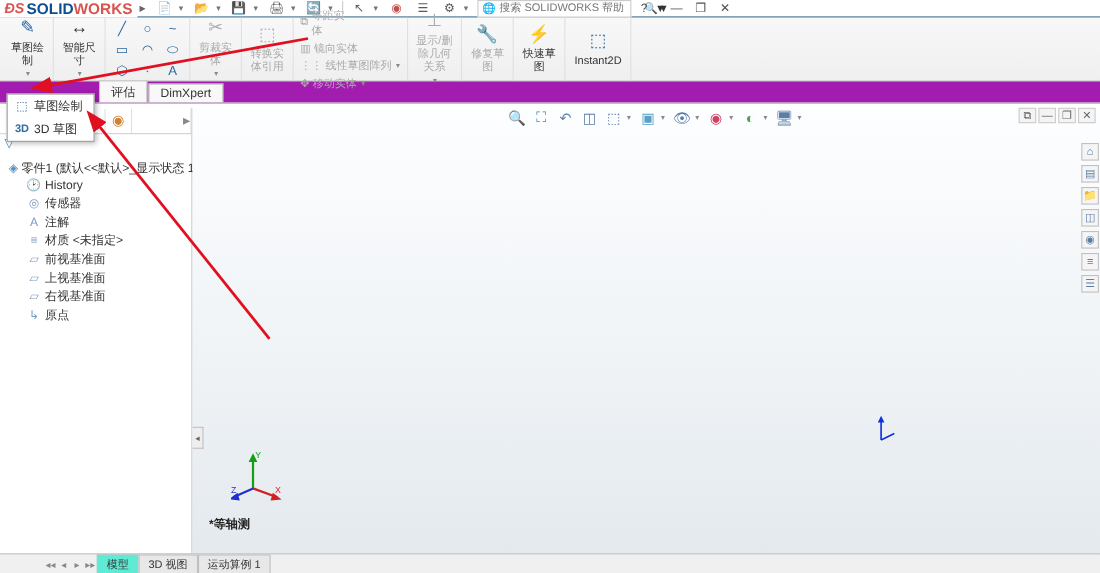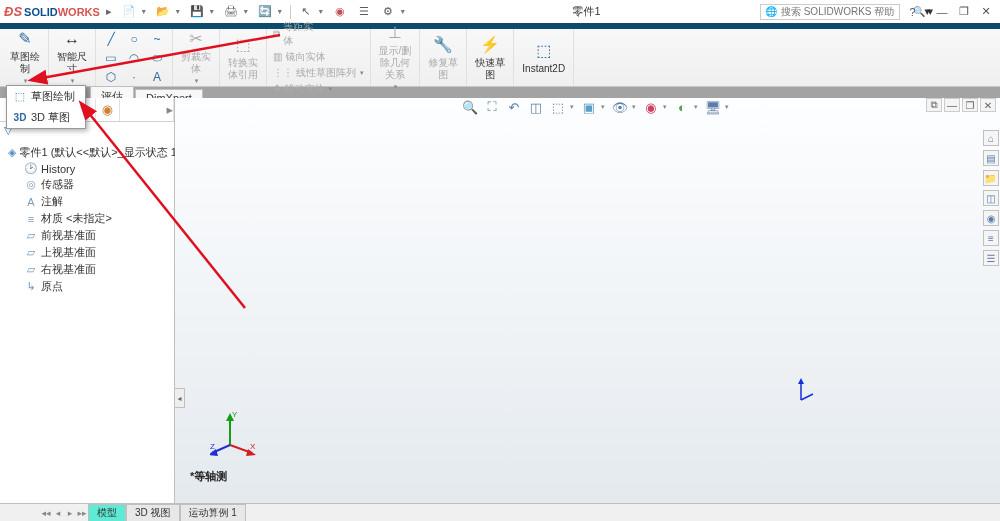--- a/index.html
+++ b/index.html
@@ -1,22 +1,22 @@
 <!DOCTYPE html>
 <html><head>
 <meta charset="utf-8">
 <style>
 * { box-sizing: border-box; margin: 0; padding: 0; font-family: "Microsoft YaHei", "Segoe UI", Arial, sans-serif; }
 body { width: 1000px; height: 521px; background: #fff; font-size: 11px; color: #333; overflow: hidden; position: relative; }
 
 
-.titlebar { height: 29px; background: #fff; display: flex; align-items: center; border-bottom: 6px solid #0c4a6e; }
+.titlebar { height: 16px; background: #fff; display: flex; align-items: center; border-bottom: 1px solid #0c4a6e; }
 .logo-area { display: flex; align-items: center; padding: 0 4px; background: #fff; }
 .logo-ds { color: #d9534f; font-weight: bold; font-style: italic; font-size: 13px; margin-right: 2px; }
-.logo-text { font-weight: bold; font-size: 11px; }
+.logo-text { font-weight: bold; font-size: 14px; }
 .logo-solid { color: #0a4f8f; }
 .logo-works { color: #d9534f; }
 .title-dropdown { width: 10px; display: flex; justify-content: center; color: #666; }
 .qat { display: flex; align-items: center; gap: 2px; padding: 0 4px; }
 .qat-item { width: 22px; height: 18px; display: flex; align-items: center; justify-content: center; color: #5a5a5a; cursor: pointer; }
 .qat-sep { width: 1px; height: 14px; background: #ccc; margin: 0 2px; }
 .qat .drop { font-size: 8px; color: #777; width: 8px; }
 .title-center { flex: 1; text-align: center; color: #333; }
 .title-right { display: flex; align-items: center; gap: 2px; padding-right: 4px; }
 .search-box { display: flex; align-items: center; border: 1px solid #ccc; height: 16px; padding: 0 4px; background: #fff; width: 140px; }
@@ -32,21 +32,21 @@
 .rib-mini-grid { display: grid; grid-template-columns: repeat(3, 22px); grid-auto-rows: 18px; gap: 1px; }
 .rib-mini { display: flex; align-items: center; justify-content: center; color: #2c6aa0; font-size: 12px; cursor: pointer; }
 .drop-s { font-size: 7px; color: #888; margin-left: 1px; }
 
 
 .sketch-dropdown { position: absolute; top: 85px; left: 6px; width: 80px; background: #fff; border: 1px solid #999; box-shadow: 2px 2px 5px rgba(0,0,0,0.3); z-index: 50; }
 .sd-item { display: flex; align-items: center; gap: 4px; padding: 3px 6px; font-size: 11px; cursor: pointer; }
 .sd-ico { width: 14px; text-align: center; color: #2c6aa0; font-size: 11px; }
 
 
-.tabs-row { height: 20px; background: #a3a3a3; border-bottom: 1px solid #c8c8c8; display: flex; align-items: flex-end; padding-left: 90px; }
+.tabs-row { height: 20px; background: #a21caf; border-bottom: 1px solid #c8c8c8; display: flex; align-items: flex-end; padding-left: 90px; }
 .doc-tab { padding: 2px 10px; font-size: 11px; color: #333; border: 1px solid #c0c0c0; border-bottom: none; background: #f8f8f8; margin-right: 1px; cursor: pointer; }
 
 
 .hud { position: absolute; top: 98px; left: 460px; display: flex; align-items: center; gap: 2px; z-index: 5; }
 .hud-btn { width: 20px; height: 18px; display: flex; align-items: center; justify-content: center; font-size: 13px; color: #5a7ea8; cursor: pointer; }
 .hud .drop { font-size: 7px; color: #888; width: 7px; }
 
 
 .main { position: absolute; top: 98px; left: 0; right: 0; bottom: 12px; display: flex; }
 .left-panel { width: 175px; background: #fff; border-right: 1px solid #c0c0c0; display: flex; flex-direction: column; }
@@ -106,21 +106,20 @@
     <span class="qat-item">🔄</span>
       <span class="drop">▾</span>
     <span class="qat-sep"></span>
     <span class="qat-item">↖</span>
       <span class="drop">▾</span>
     <span class="qat-item" style="color:#c05050">◉</span>
     <span class="qat-item">☰</span>
     <span class="qat-item">⚙</span>
       <span class="drop">▾</span>
   </div>
-  <div class="title-center">零件1</div>
   <div class="title-right">
     <div class="search-box">
       <span style="font-size:10px;margin-right:3px;">🌐</span>
       <input type="text" placeholder="搜索 SOLIDWORKS 帮助" style="">
       <span style="font-size:10px;">🔍</span>
       <span class="drop" style="margin-left:2px;">▾</span>
     </div>
     <span class="win-btn">?</span>
       <span class="drop">▾</span>
     <span class="win-btn">—</span>

